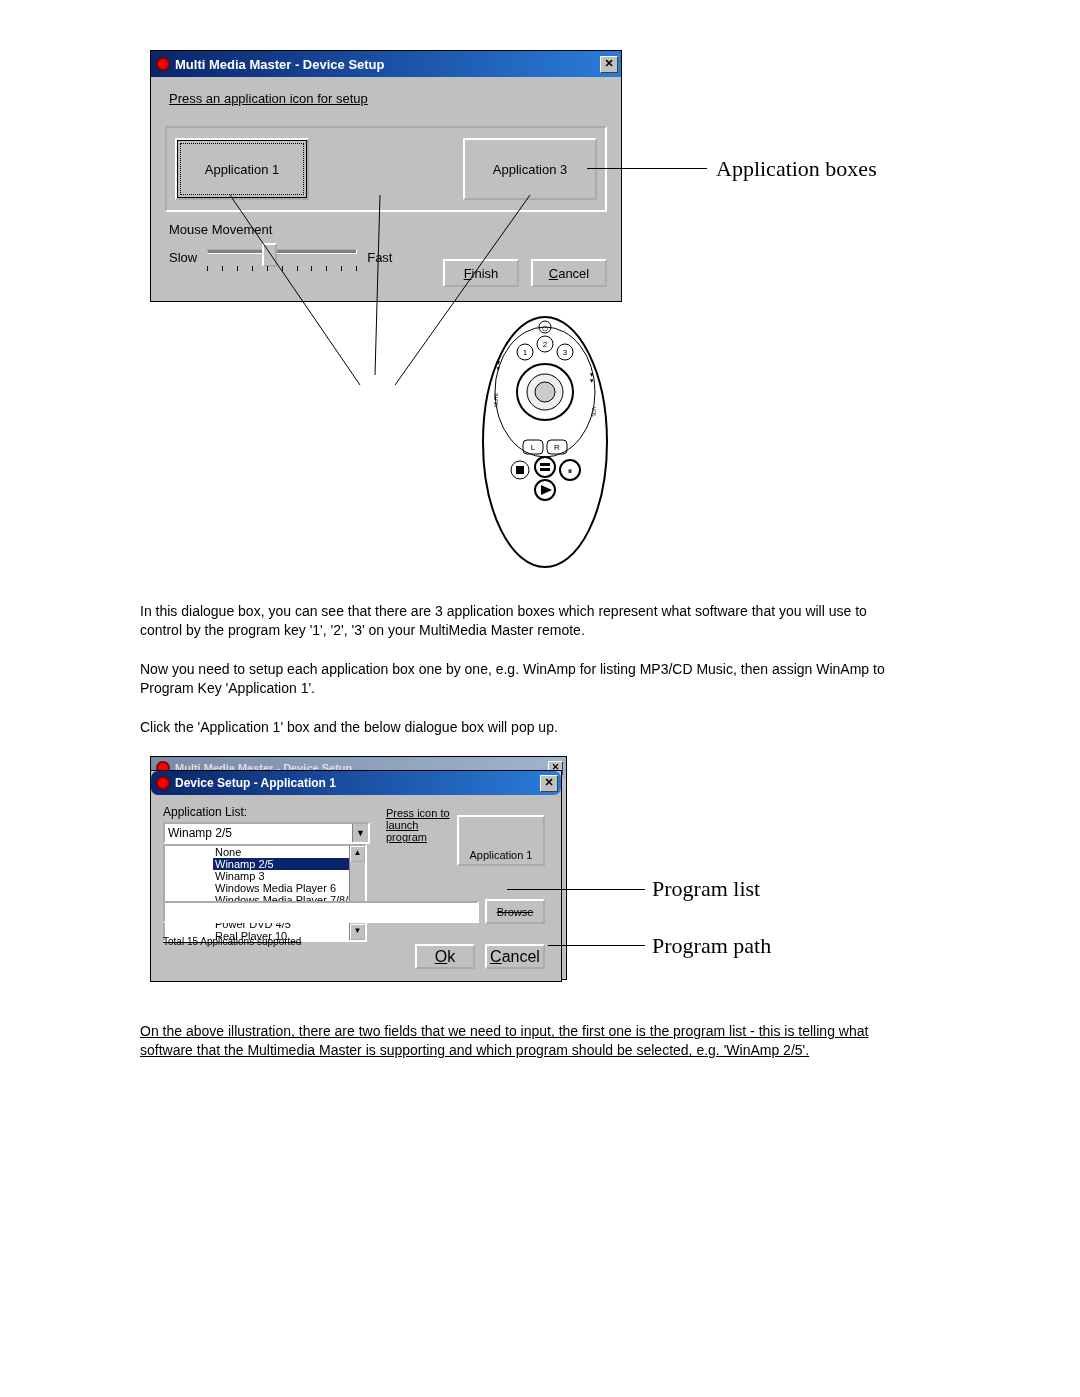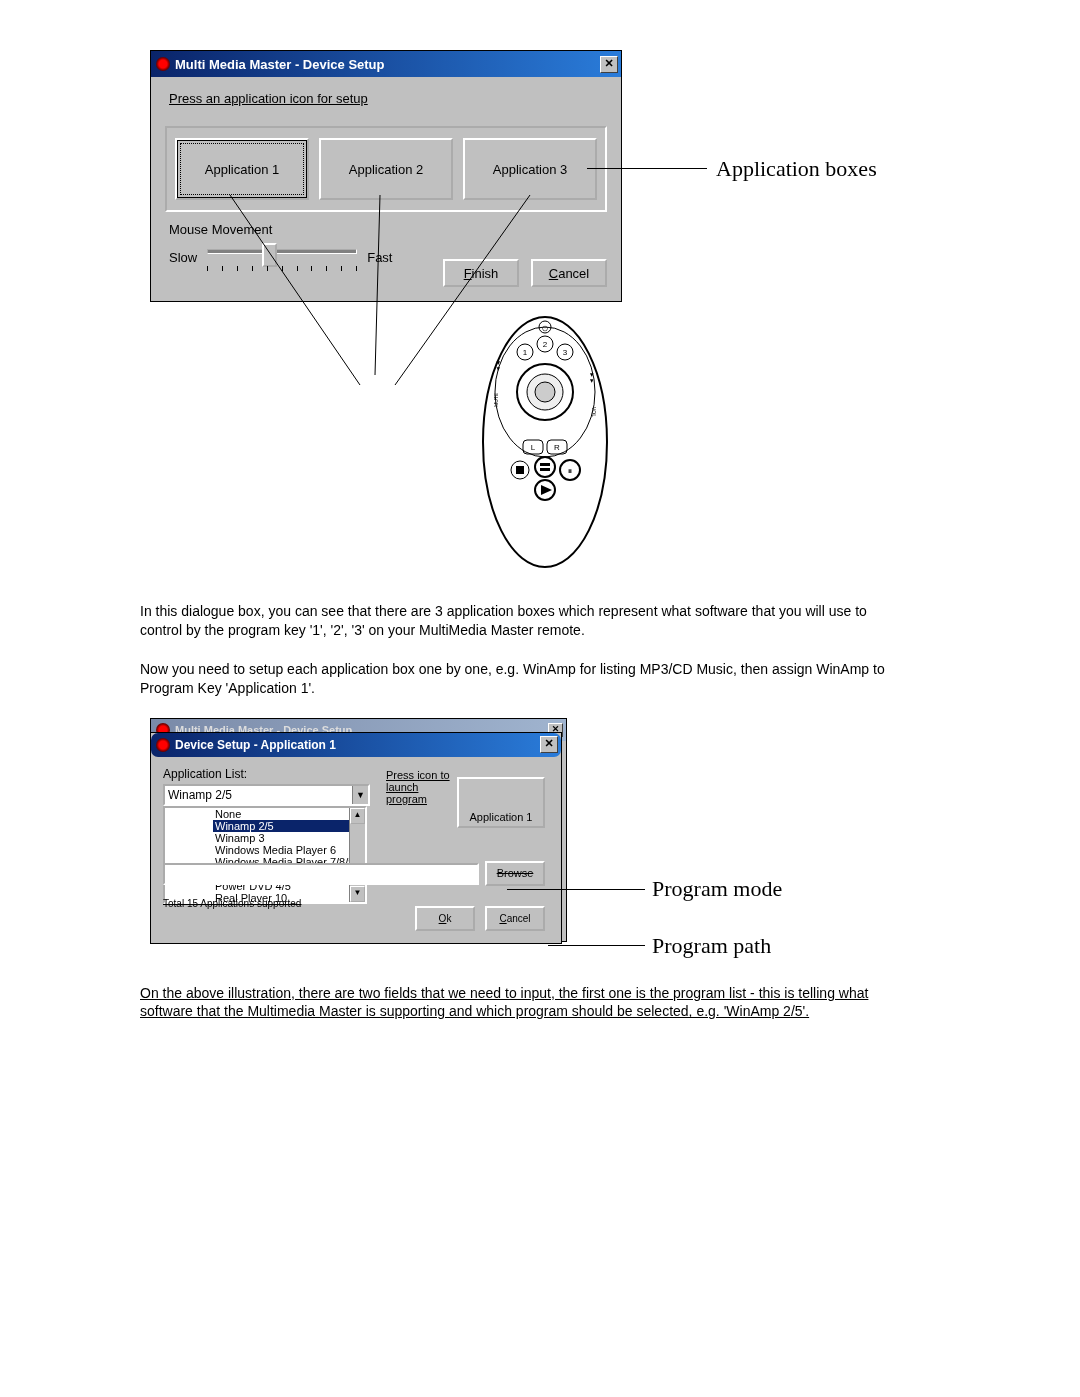--- a/index.html
+++ b/index.html
@@ -182,42 +182,41 @@
     position:absolute; right:16px; top:128px;
     width:56px; height:21px;
     background:#c0c0c0; border:2px outset #fff;
     font-size:11px; display:flex;align-items:center;justify-content:center;
     cursor:pointer;
   }
   .okcancel {
     position:absolute; right:16px; bottom:12px;
     display:flex; gap:10px;
   }
-  .okcancel .winbtn{ width:56px; height:21px; font-size:10px;}
+  .okcancel .winbtn{ width:56px; height:21px; font-size:16px;}
   .strikelabel { text-decoration:line-through;}
 
 </style>
 </head>
 <body>
 
 <div class="page">
 
   <div class="dialog1" style="height:250px;">
     <div class="titlebar">
       <span class="left">
         <span class="icon"></span>
         <span>Multi Media Master - Device Setup</span>
       </span>
       <span class="closebtn">✕</span>
     </div>
     <div class="dlg-body">
       <div class="instr">Press an application icon for setup</div>
       <div class="app-group">
         <div class="app-btn dotted">Application 1</div>
-        <div class="app-btn">Application 2</div>
         <div class="app-btn">Application 3</div>
       </div>
       <div class="mouse-label">Mouse Movement</div>
       <div class="slider-row">
         <span>Slow</span>
         <div class="slider">
           <div class="track"></div>
           <div class="thumb"></div>
           <div class="ticks">
               <span></span>
@@ -283,20 +282,21 @@
       <rect x="70" y="151" width="10" height="3" fill="#000"></rect>
       <rect x="70" y="156" width="10" height="3" fill="#000"></rect>
     <circle cx="100" cy="158" r="10" fill="none" stroke="#000" stroke-width="2"></circle>
       <text x="100" y="162" font-size="9" text-anchor="middle">⏸</text>
     <circle cx="75" cy="178" r="10" fill="none" stroke="#000" stroke-width="2"></circle>
       <polygon points="71,173 71,183 82,178" fill="#000"></polygon>
   </svg>
 
   <p class="body-text">In this dialogue box, you can see that there are 3 application boxes which represent what software that you will use to control by the program key '1', '2', '3' on your MultiMedia Master remote.</p>
   <p class="body-text">Now you need to setup each application box one by one, e.g. WinAmp for listing MP3/CD Music, then assign WinAmp to Program Key 'Application 1'.</p>
+  <p class="body-text">Click the 'Application 1' box and the below dialogue box will pop up.</p>
 
   <div class="dialog2wrap" style="height:240px;">
     <div class="dialog2back">
       <div class="titlebar">
         <span class="left">
             <span class="icon"></span>
             <span>Multi Media Master - Device Setup</span>
           </span>
         <span class="closebtn">✕</span>
       </div>
@@ -347,19 +347,19 @@
             </div>
           <div class="winbtn">
               <span><span class="u">C</span>ancel</span>
             </div>
         </div>
       </div>
     </div>
   </div>
 
   <div class="line" style="top:889px; left:507px; width:138px;"></div>
-  <div class="annot" style="top:876px; left:652px;">Program mode</div>
+  <div class="annot" style="top:876px; left:652px;">Program list</div>
   <div class="line" style="top:945px; left:548px; width:97px;"></div>
   <div class="annot" style="top:933px; left:652px;">Program path</div>
 
   <p class="body-text" style="margin-top:26px;text-decoration:underline;">On the above illustration, there are two fields that we need to input, the first one is the program list - this is telling what software that the Multimedia Master is supporting and which program should be selected, e.g. 'WinAmp 2/5'.</p>
 
 </div>
 
 </body></html>

